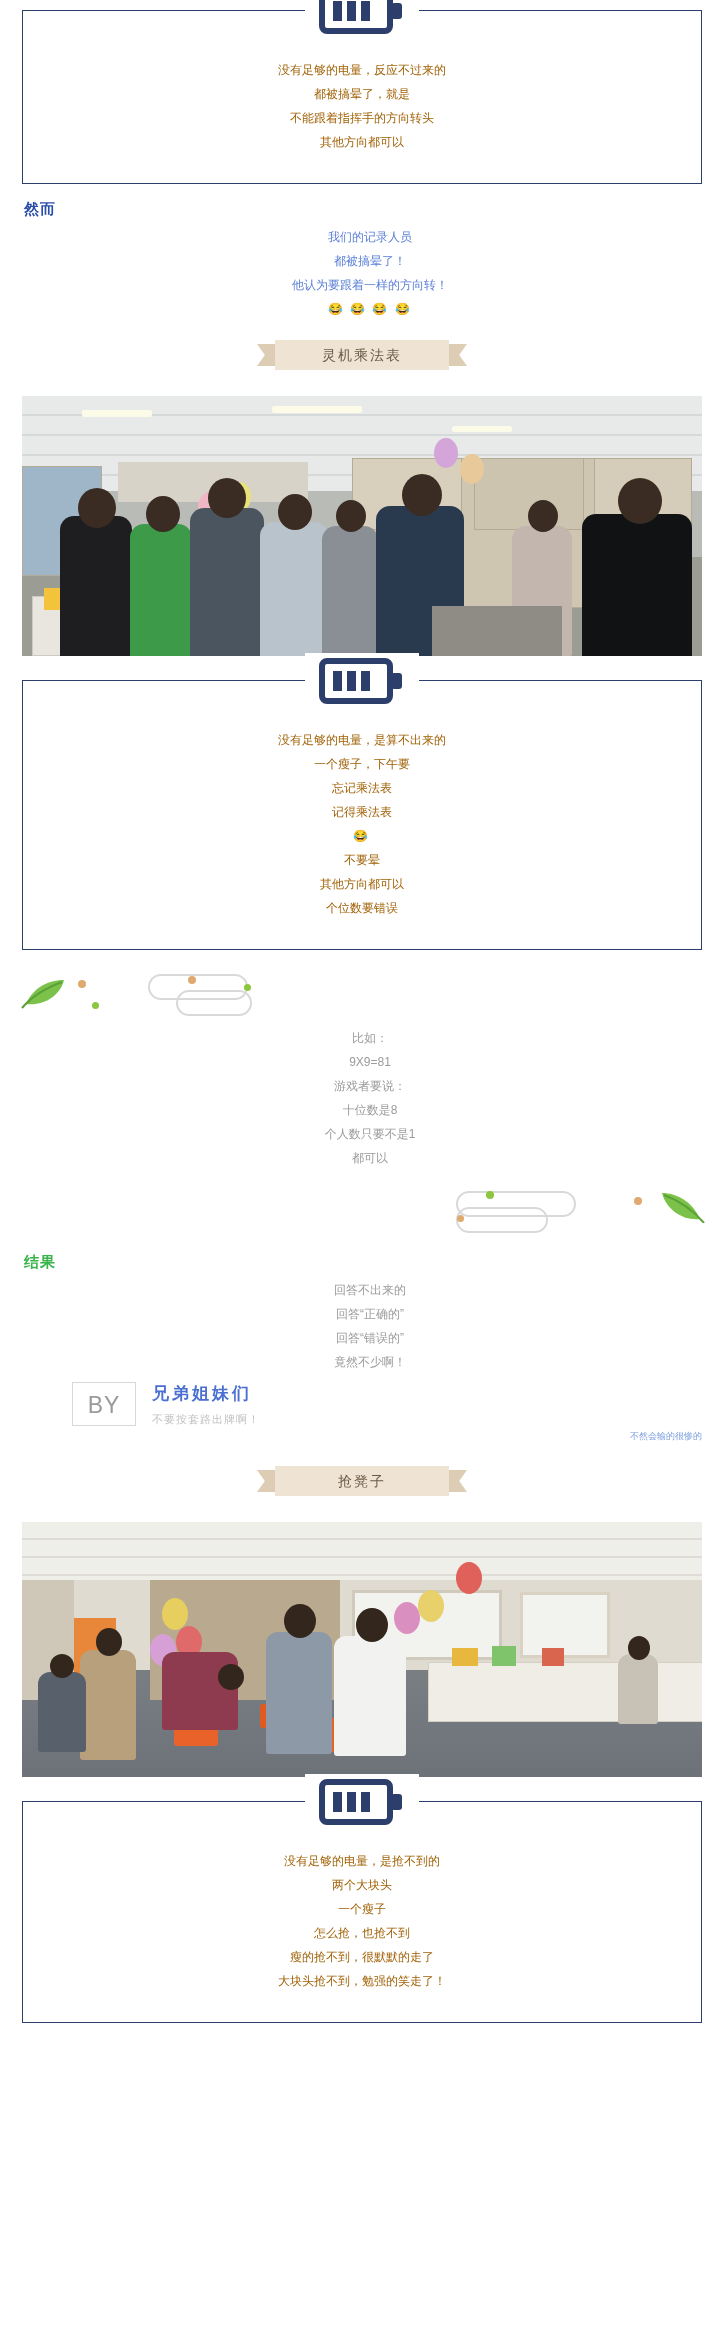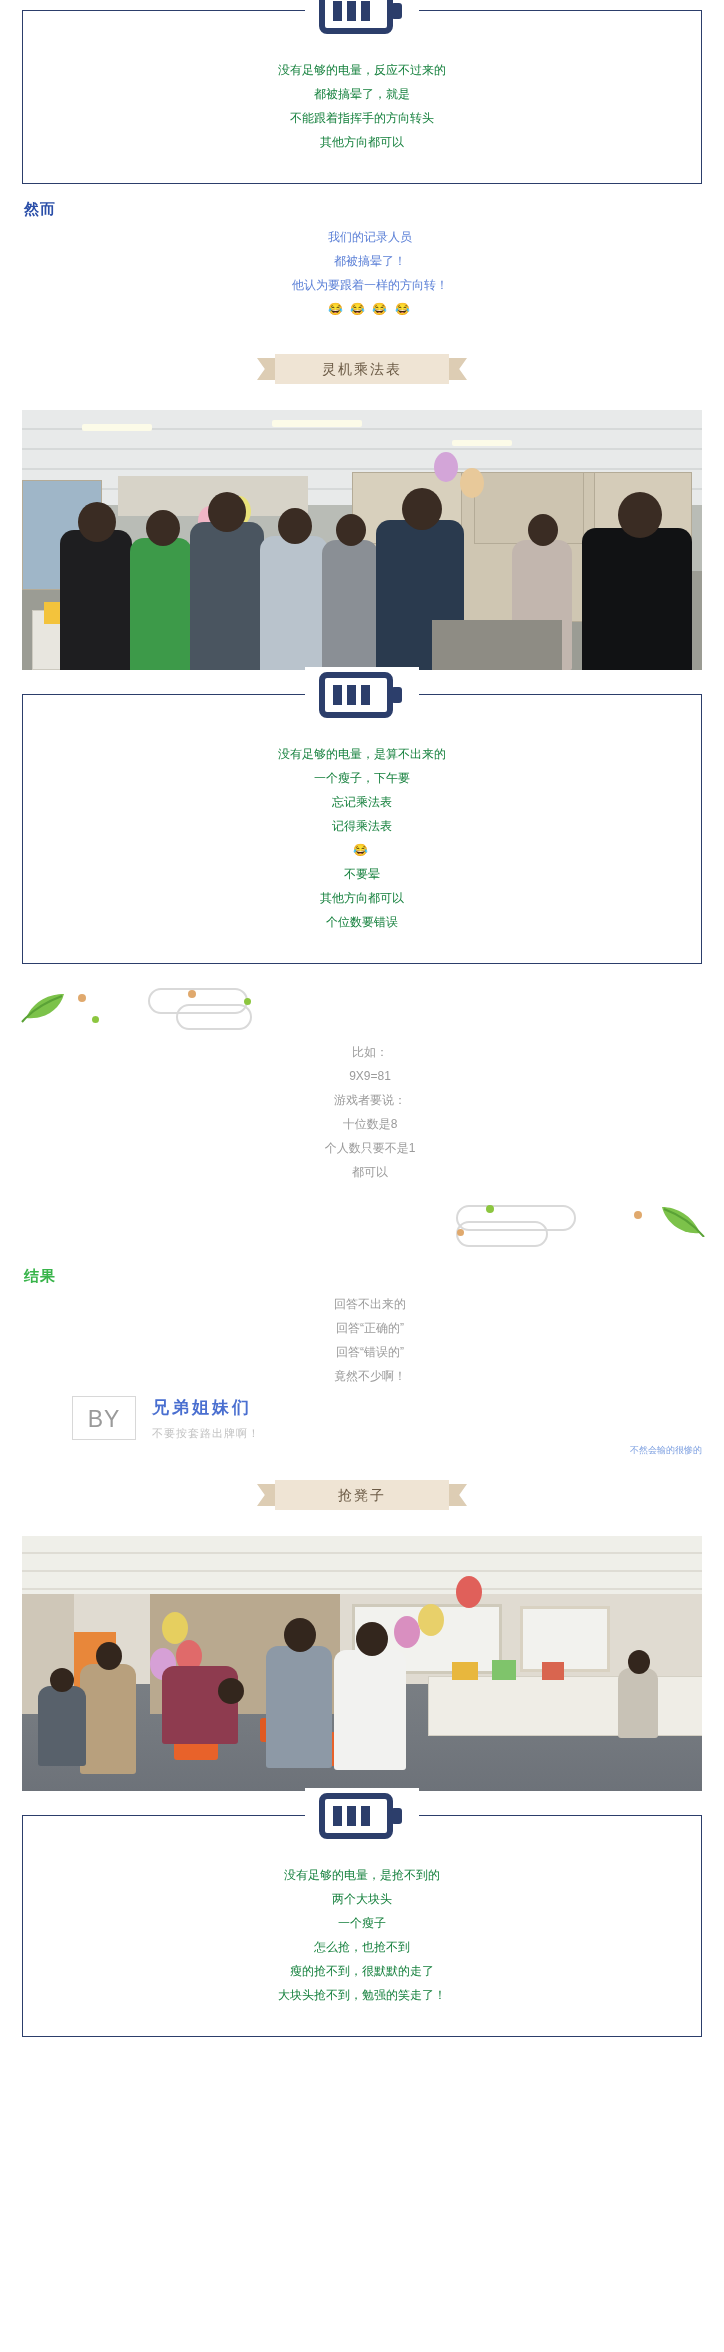--- a/index.html
+++ b/index.html
@@ -40,21 +40,21 @@
     position: relative;
   }
   .battery svg { display: block; }
 
   .card-lines {
     margin-top: 8px;
   }
   .card-lines p {
     margin: 0 0 6px 0;
     font-size: 12px;
-    color: #15803d;
+    color: #a16207;
     line-height: 18px;
   }
   .emoji-line {
     font-size: 15px;
     margin: 8px 0 6px 0;
     letter-spacing: 2px;
   }
 
   
   .section-label {
@@ -77,21 +77,21 @@
     font-size: 12px;
     color: #9b9b9b;
     line-height: 17px;
   }
   .para p.blue { color: #5a7fd6; }
 
   
   .ribbon {
     position: relative;
     width: 210px;
-    margin: 36px auto 12px auto;
+    margin: 22px auto 12px auto;
     height: 44px;
   }
   .ribbon .band {
     position: absolute;
     left: 18px;
     right: 18px;
     top: 0;
     height: 30px;
     background: #efe4d4;
   }

